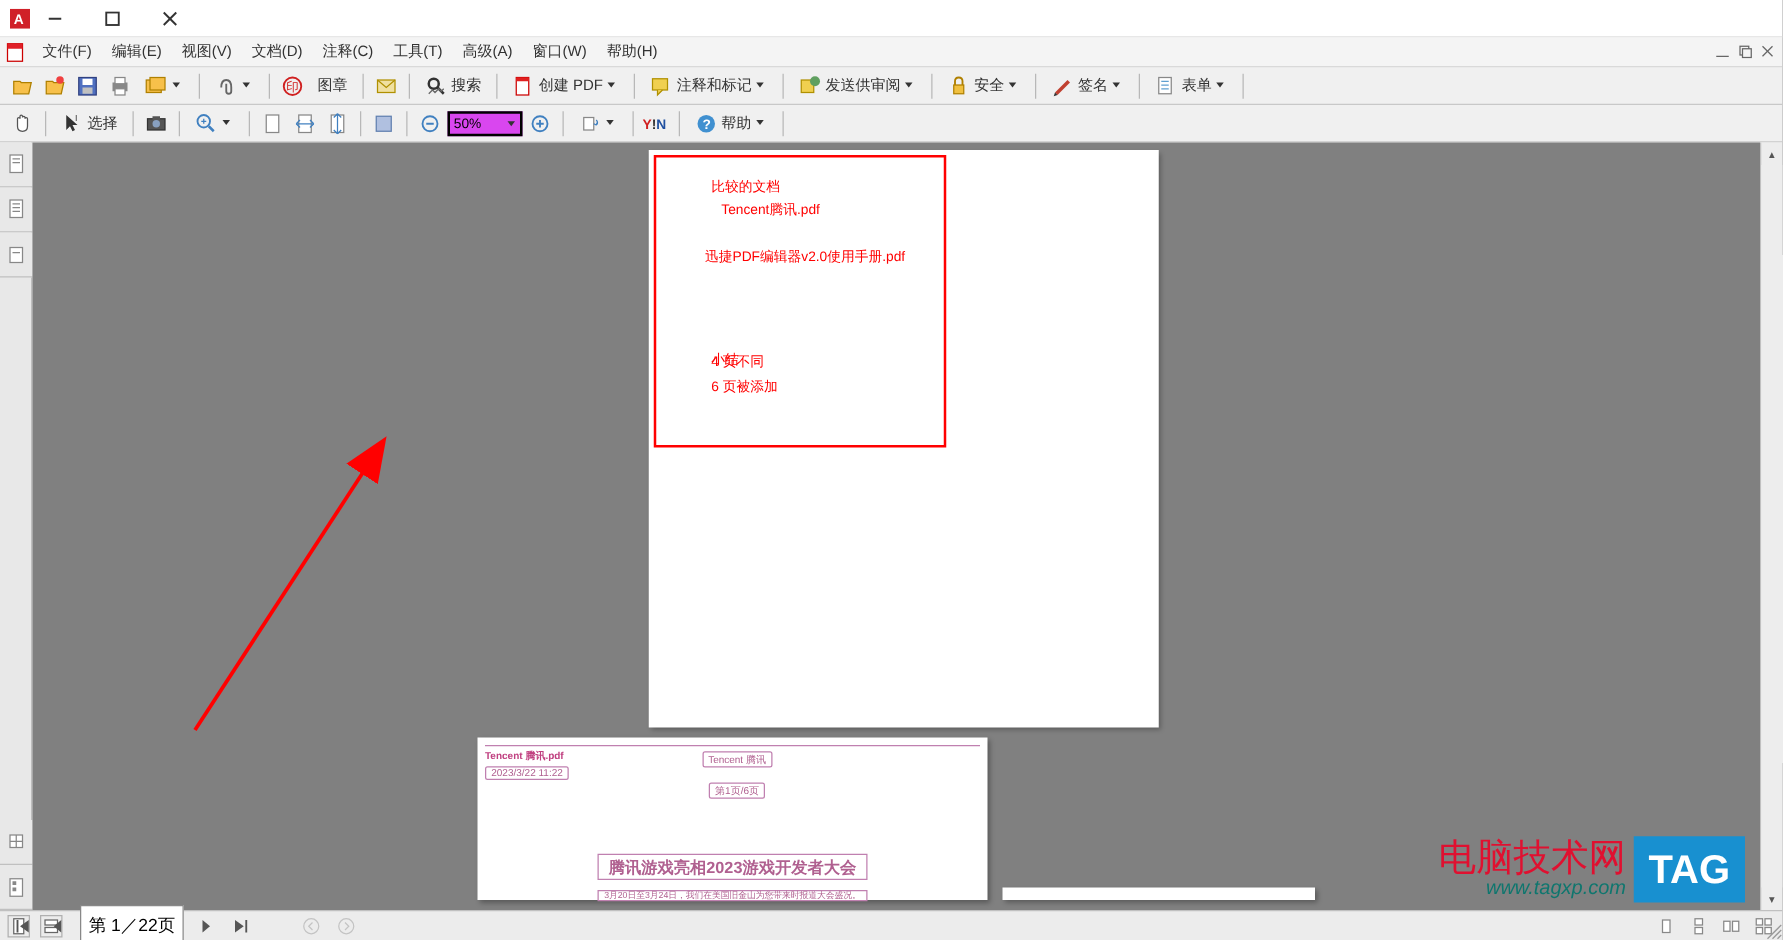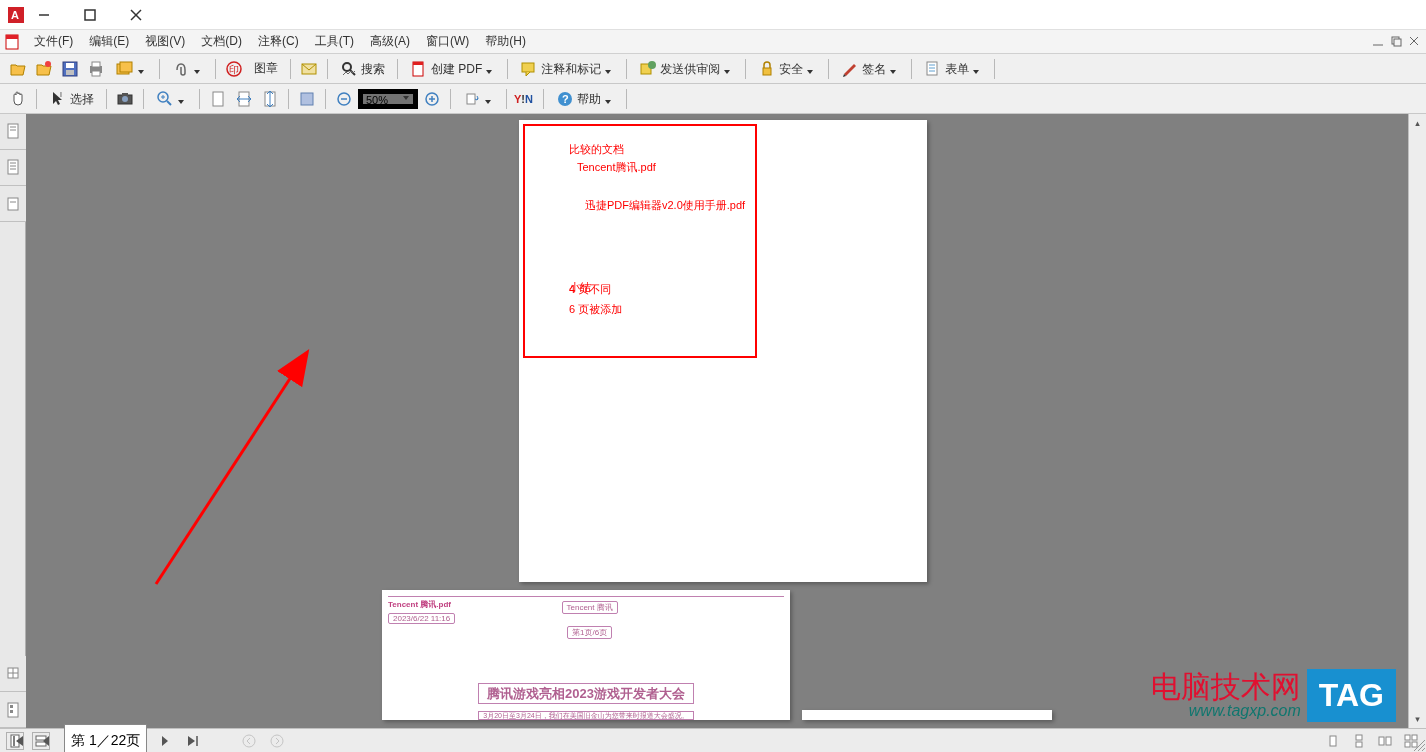--- a/index.html
+++ b/index.html
@@ -11,23 +11,23 @@
 .win-btn { width: 28px; height: 20px; display: flex; align-items: center; justify-content: center; cursor: pointer; }
 .menubar { height: 24px; display: flex; align-items: center; padding: 0 4px; background: #f4f4f4; border-bottom: 1px solid #d0d0d0; }
 .menubar .pdf-icon { width: 16px; height: 16px; margin-right: 6px; }
 .menubar .menu-item { padding: 2px 8px; font-size: 12px; color: #333; cursor: pointer; }
 .menubar .spacer { flex: 1; }
 .menubar .small-win-btn { width: 14px; height: 14px; margin-left: 4px; cursor: pointer; }
 .toolbar1 { height: 30px; display: flex; align-items: center; padding: 2px 6px; background: #f0f0f0; border-bottom: 1px solid #c8c8c8; gap: 2px; }
 .toolbar2 { height: 30px; display: flex; align-items: center; padding: 2px 6px; background: #f0f0f0; border-bottom: 1px solid #c8c8c8; gap: 2px; }
 .tb-btn { width: 24px; height: 24px; display: flex; align-items: center; justify-content: center; border: 1px solid transparent; border-radius: 2px; cursor: pointer; }
 .tb-sep { width: 1px; height: 20px; background: #b8b8b8; margin: 0 4px; }
-.tb-labeled { display: flex; align-items: flex-end; gap: 3px; padding: 2px 5px; border: 1px solid transparent; border-radius: 2px; cursor: pointer; font-size: 12px; color: #333; }
+.tb-labeled { display: flex; align-items: center; gap: 3px; padding: 2px 5px; border: 1px solid transparent; border-radius: 2px; cursor: pointer; font-size: 12px; color: #333; }
 .tb-dropdown { width: 10px; height: 10px; }
-.zoom-select { background: #737373; border: 5px solid #000000; height: 20px; width: 60px; font-size: 11px; padding: 0 3px; display: flex; }
+.zoom-select { background: #d946ef; border: 2px solid #000000; height: 20px; width: 60px; font-size: 11px; padding: 0 3px; display: flex; align-items: center; }
 .main-area { display: flex; height: calc(100% - 30px - 24px - 30px - 30px - 24px); position: relative; }
 .left-panel { width: 26px; background: #e8e8e8; border-right: 1px solid #b0b0b0; display: flex; flex-direction: column; }
 .panel-group { display: flex; flex-direction: column; }
 .panel-tab { width: 26px; height: 36px; display: flex; align-items: center; justify-content: center; border-bottom: 1px solid #c0c0c0; background: #e8e8e8; cursor: pointer; writing-mode: vertical-rl; font-size: 10px; color: #555; }
 .panel-gap { flex: 1; }
 .doc-area { flex: 1; background: #808080; position: relative; overflow: hidden; display: flex; }
 .doc-inner { flex: 1; padding: 6px; display: flex; flex-direction: column; gap: 8px; overflow: hidden; }
 .page-row { display: flex; gap: 12px; justify-content: center; }
 .page { background: #fff; box-shadow: 2px 2px 4px rgba(0,0,0,0.3); position: relative; }
 .page1 { width: 408px; height: 462px; margin-left: 12px; }
@@ -418,35 +418,35 @@
   </div>
 
   <div class="doc-area">
     <div class="doc-inner">
       <div class="page-row">
 
         <div class="page page1">
           <div class="red-box" style="left:4px;top:4px;width:234px;height:234px;"></div>
           <span class="red-text" style="left:50px;top:22px;">比较的文档</span>
           <span class="red-text" style="left:58px;top:40px;">Tencent腾讯.pdf</span>
-          <span class="red-text" style="left:66px;top:78px;">迅捷PDF编辑器v2.0使用手册.pdf</span>
+          <span class="red-text" style="left:45px;top:78px;">迅捷PDF编辑器v2.0使用手册.pdf</span>
           <span class="red-text" style="left:50px;top:160px;">小结</span>
           <span class="red-text" style="left:50px;top:162px;">4 页不同</span>
           <span class="red-text" style="left:50px;top:182px;">6 页被添加</span>
         </div>
 
       </div>
       <div class="page-row" style="justify-content:center;">
 
         <div class="page page3" style="padding:6px;">
           <div style="border-top:1px solid #c080b0;margin-bottom:2px;"></div>
           <div style="display:flex;justify-content:space-between;align-items:flex-start;">
             <div>
               <div style="font-size:8px;color:#c04080;font-weight:bold;">Tencent 腾讯.pdf</div>
-              <span class="pink-box">2023/6/22 11:16</span>
+              <span class="pink-box">2023/3/22 11:22</span>
             </div>
             <div style="text-align:center;">
               <span class="pink-box">Tencent 腾讯</span>
               <div style="margin-top:10px;"><span class="pink-box">第1页/6页</span></div>
             </div>
             <div style="width:60px;"></div>
           </div>
           <div style="text-align:center;margin-top:46px;">
             <span style="border:1px solid #c080b0;padding:2px 8px;font-size:13px;color:#b06090;font-weight:bold;">腾讯游戏亮相2023游戏开发者大会</span>
           </div>

